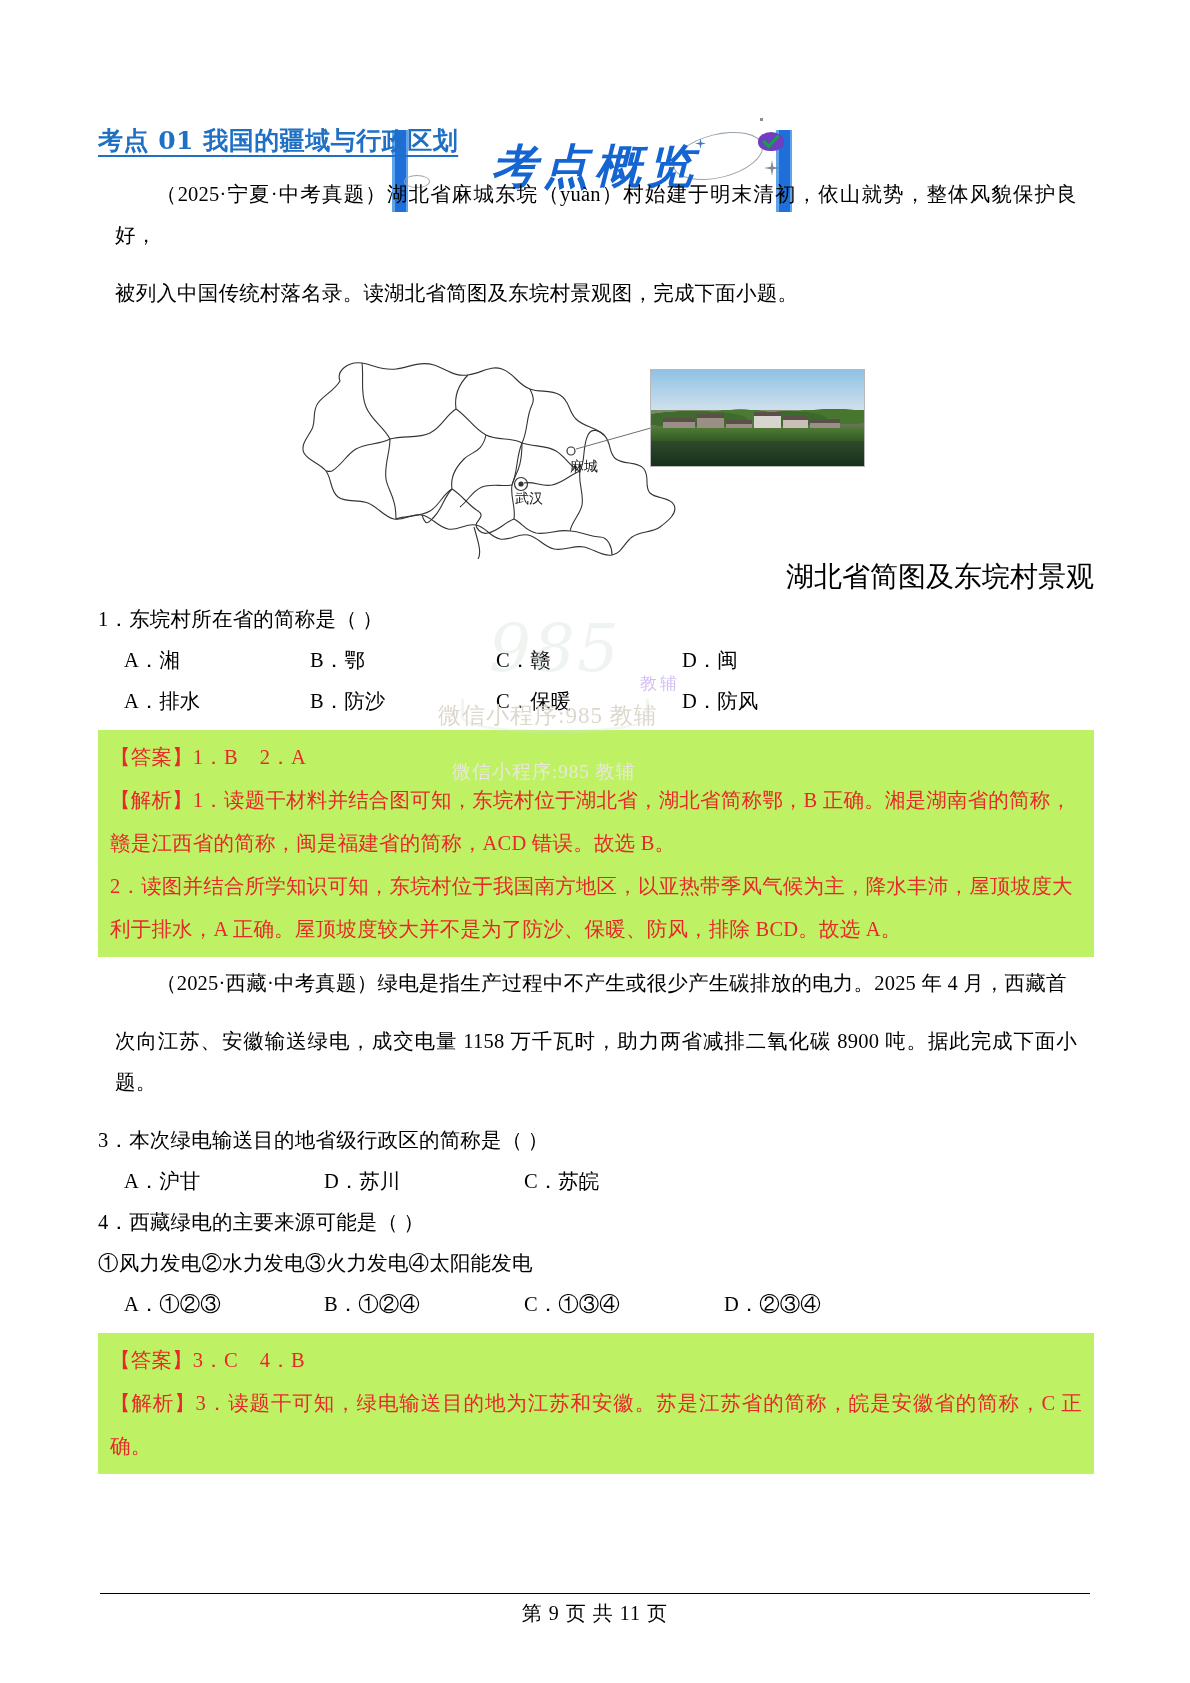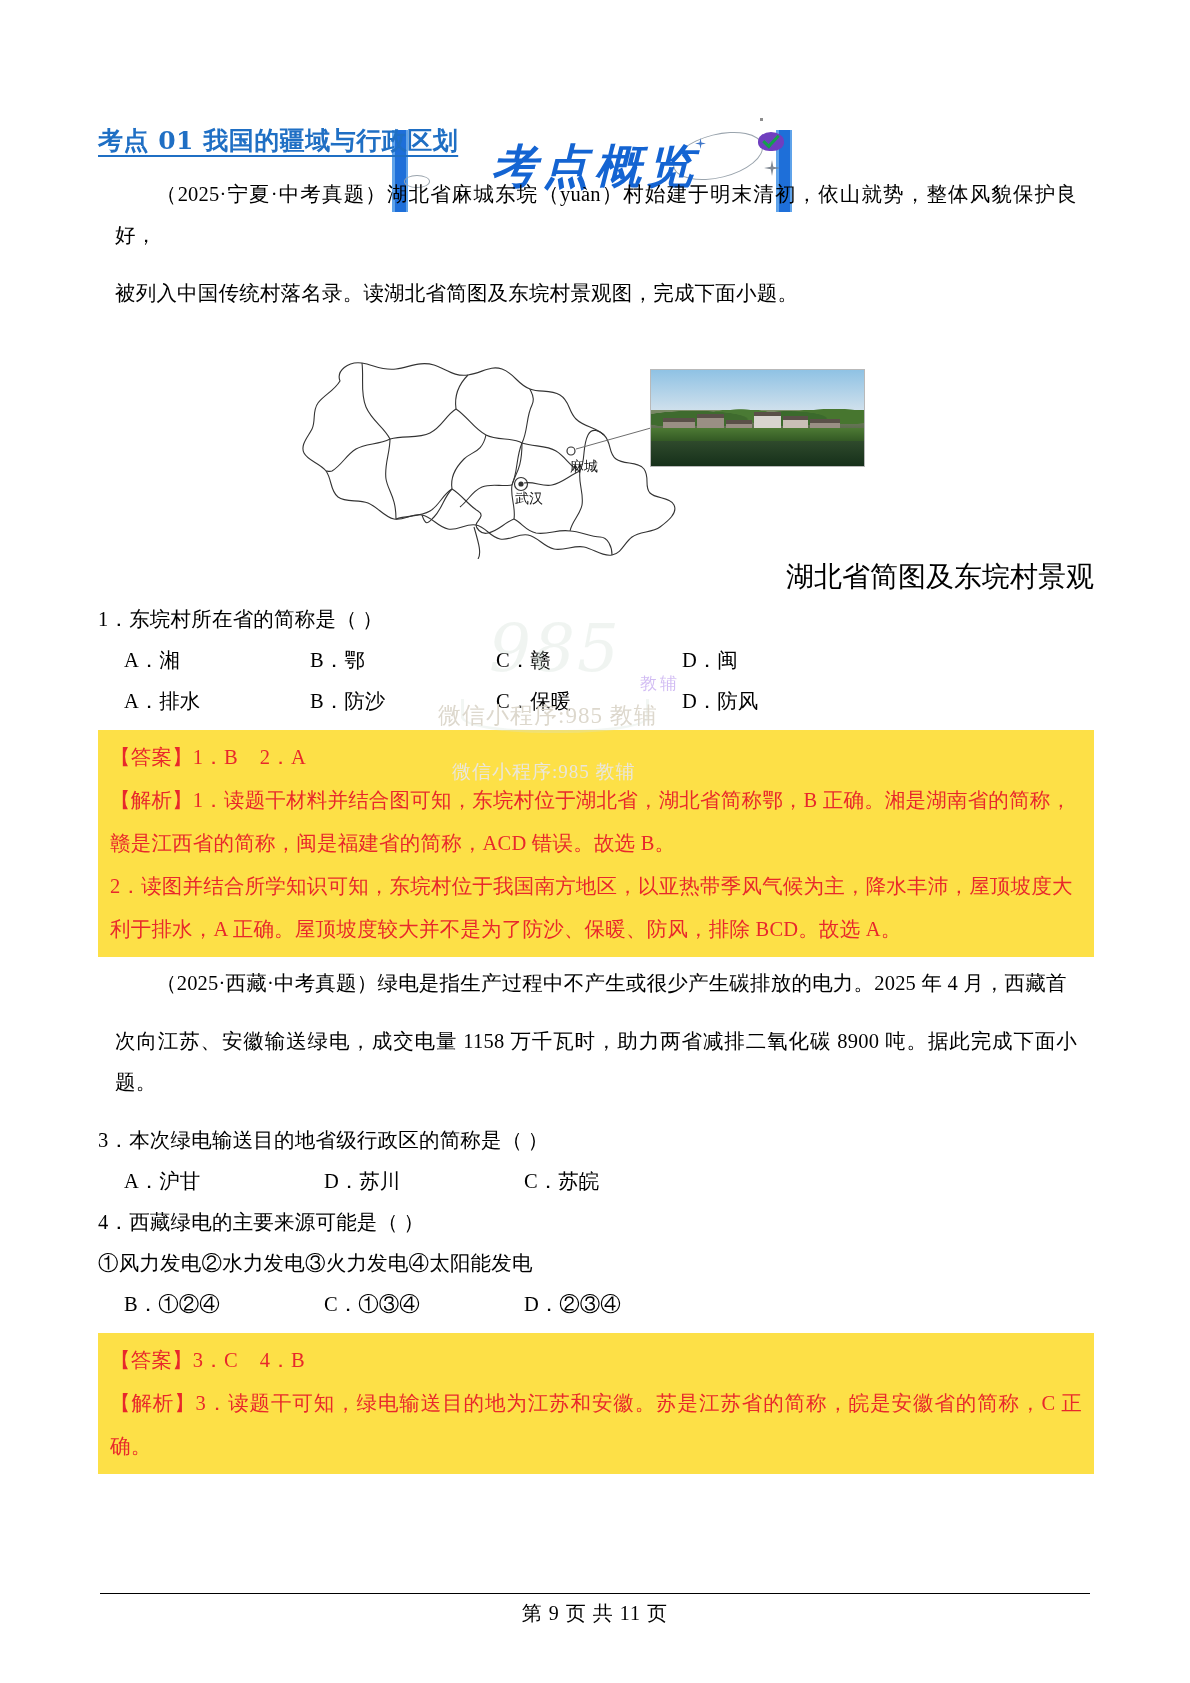--- a/index.html
+++ b/index.html
@@ -172,21 +172,21 @@
   .opts {
     display: flex;
     font-size: 20.5px;
     line-height: 41px;
     padding-left: 26px;
   }
   .opts .opt { width: 186px; flex: 0 0 186px; }
   .opts.wide .opt { width: 200px; flex: 0 0 200px; }
 
   .ans-block {
-    background: #fde047;
+    background: #bef264;
     color: #e8282b;
     padding: 6px 12px 6px 12px;
     margin: 8px 0 0 0;
   }
   .ans-block p {
     margin: 0;
     font-size: 20.5px;
     line-height: 43px;
     text-align: justify;
     letter-spacing: 0.2px;
@@ -432,20 +432,21 @@
     <p class="q-line">3．本次绿电输送目的地省级行政区的简称是（    ）</p>
     <div class="opts wide">
       <span class="opt">A．沪甘</span>
       <span class="opt">D．苏川</span>
       <span class="opt">C．苏皖</span>
     </div>
 
     <p class="q-line">4．西藏绿电的主要来源可能是（    ）</p>
     <p class="q-line">①风力发电②水力发电③火力发电④太阳能发电</p>
     <div class="opts wide">
+      <span class="opt">A．①②③</span>
       <span class="opt">B．①②④</span>
       <span class="opt">C．①③④</span>
       <span class="opt">D．②③④</span>
     </div>
 
     <div class="ans-block">
       <p><span>【答案】</span><span>3．C</span><span class="sp"></span><span>4．B</span></p>
       <p>【解析】3．读题干可知，绿电输送目的地为江苏和安徽。苏是江苏省的简称，皖是安徽省的简称，C 正确。</p>
     </div>
 

